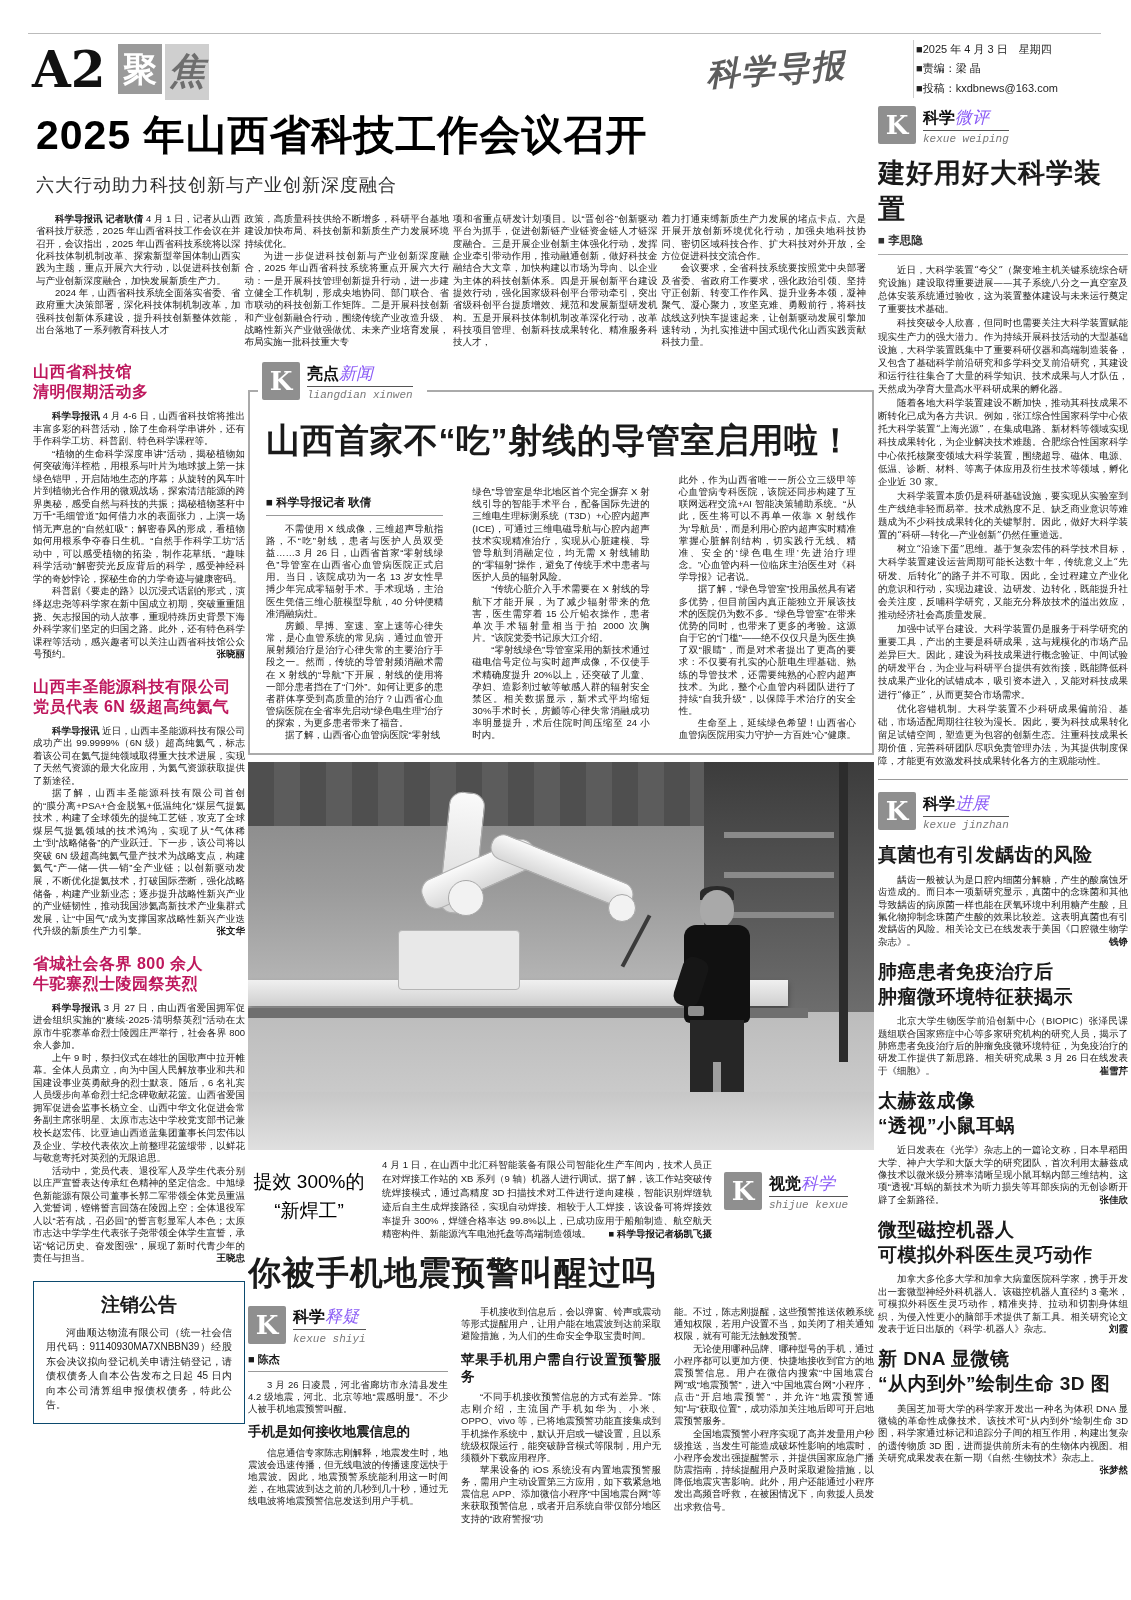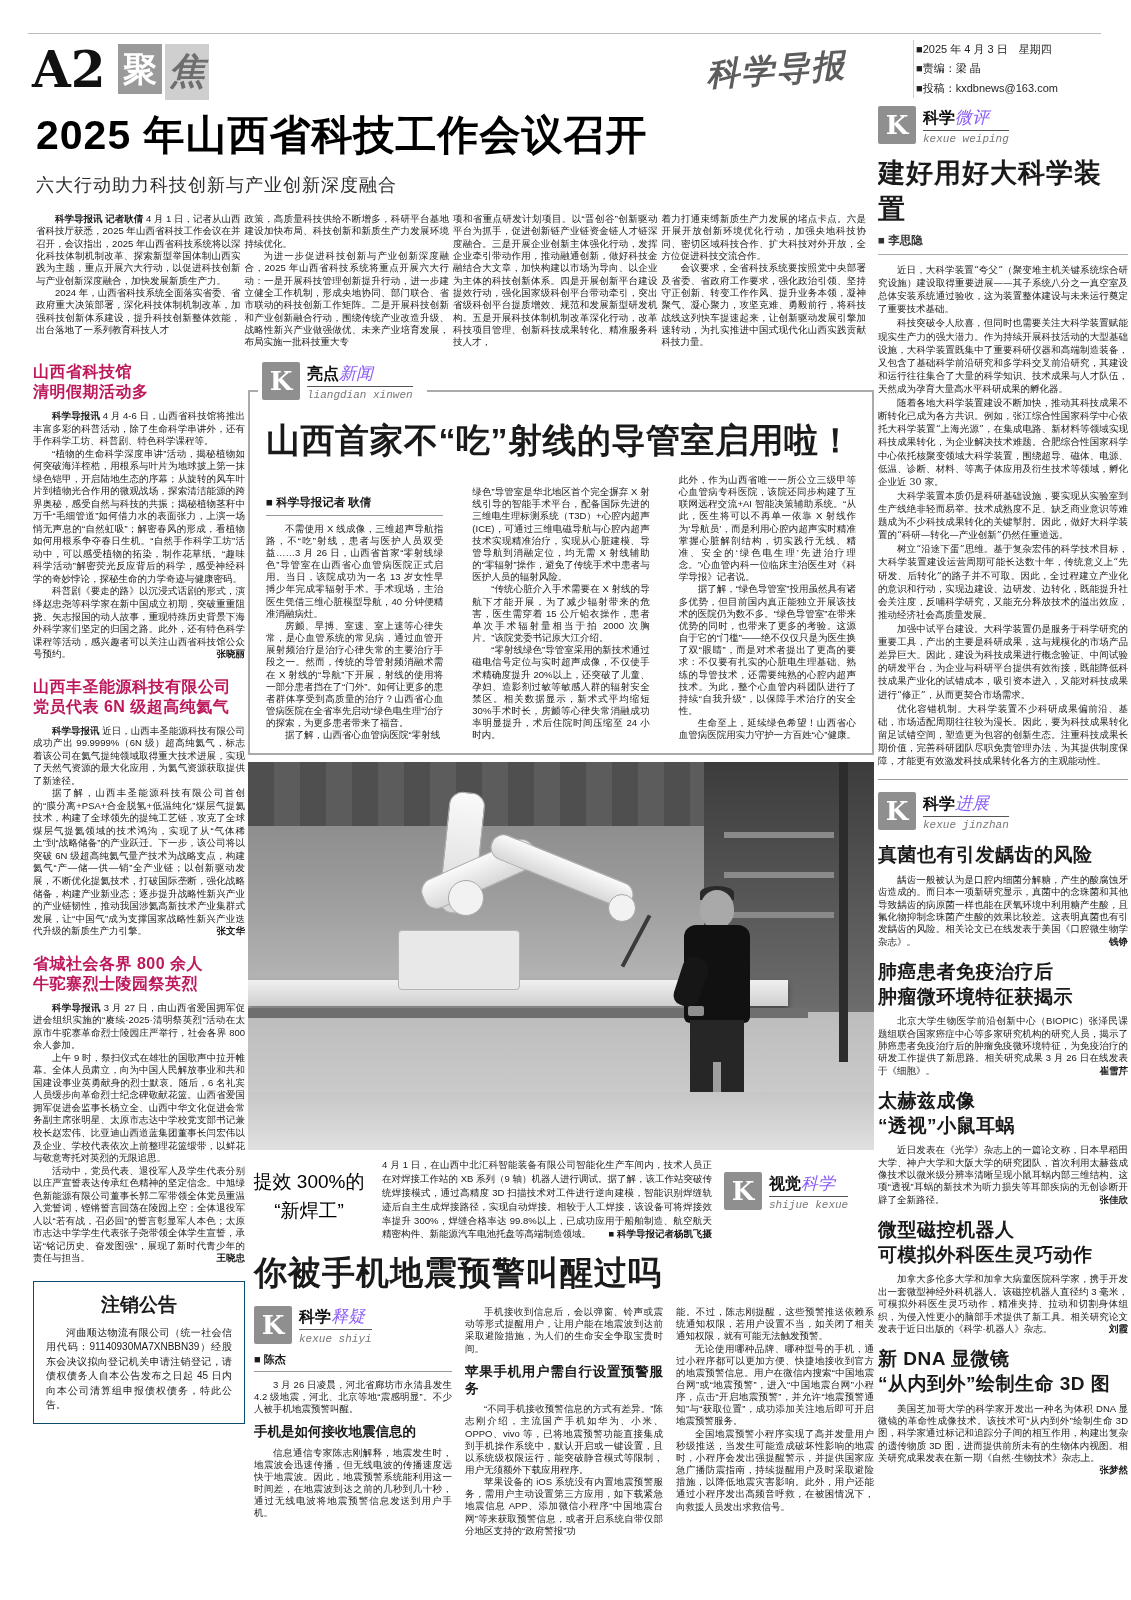--- a/index.html
+++ b/index.html
@@ -72,21 +72,21 @@
   .ph-man-gap{position:absolute;left:465px;top:300px;width:8px;height:52px;background:#9e9e9e;}
   .ph-shoe{position:absolute;width:28px;height:11px;background:#dcdcdc;border-radius:4px;}
   .ph-floor{position:absolute;left:0;bottom:0;right:0;height:58px;background:linear-gradient(#c7c7c7,#e0e0e0);}
   
   .cap-row{display:flex;gap:12px;margin-top:8px;align-items:flex-start;}
   .cap-label{flex:0 0 122px;text-align:center;font-size:19px;line-height:1.5;color:#000;padding-top:10px;}
   .cap-text{flex:1;font-size:9.5px;line-height:1.45;text-align:justify;}
   .cap-credit{font-weight:bold;float:right;}
   .cap-badge{flex:0 0 150px;padding-top:14px;}
   
-  .quake{margin-top:10px;margin-left:6px;}
+  .quake{margin-top:10px;}
   .quake h1{margin:0 0 10px 0;font-size:33px;letter-spacing:1px;}
   .q-cols{display:flex;gap:13px;}
   .q-cols .col{flex:1;font-size:9.5px;line-height:1.28;text-align:justify;}
   .q-byline{font-size:11px;font-weight:bold;border-bottom:1px solid #999;padding:6px 0 5px 0;margin-bottom:7px;}
   .q-sub{font-size:13.5px;font-weight:bold;margin:8px 0 6px 0;text-indent:0;}
   
   .rightcol{position:absolute;left:878px;top:106px;width:250px;height:1492px;overflow:hidden;}
   .wp-title{margin:10px 0 6px 0;font-size:27px;letter-spacing:1px;font-weight:bold;}
   .wp-author{font-size:11.5px;font-weight:bold;color:#333;border-bottom:1px solid #aaa;padding-bottom:6px;margin-bottom:8px;}
   .wp-body{font-family:"DejaVu Serif",serif;font-size:9.5px;line-height:1.38;text-align:justify;color:#222;}

